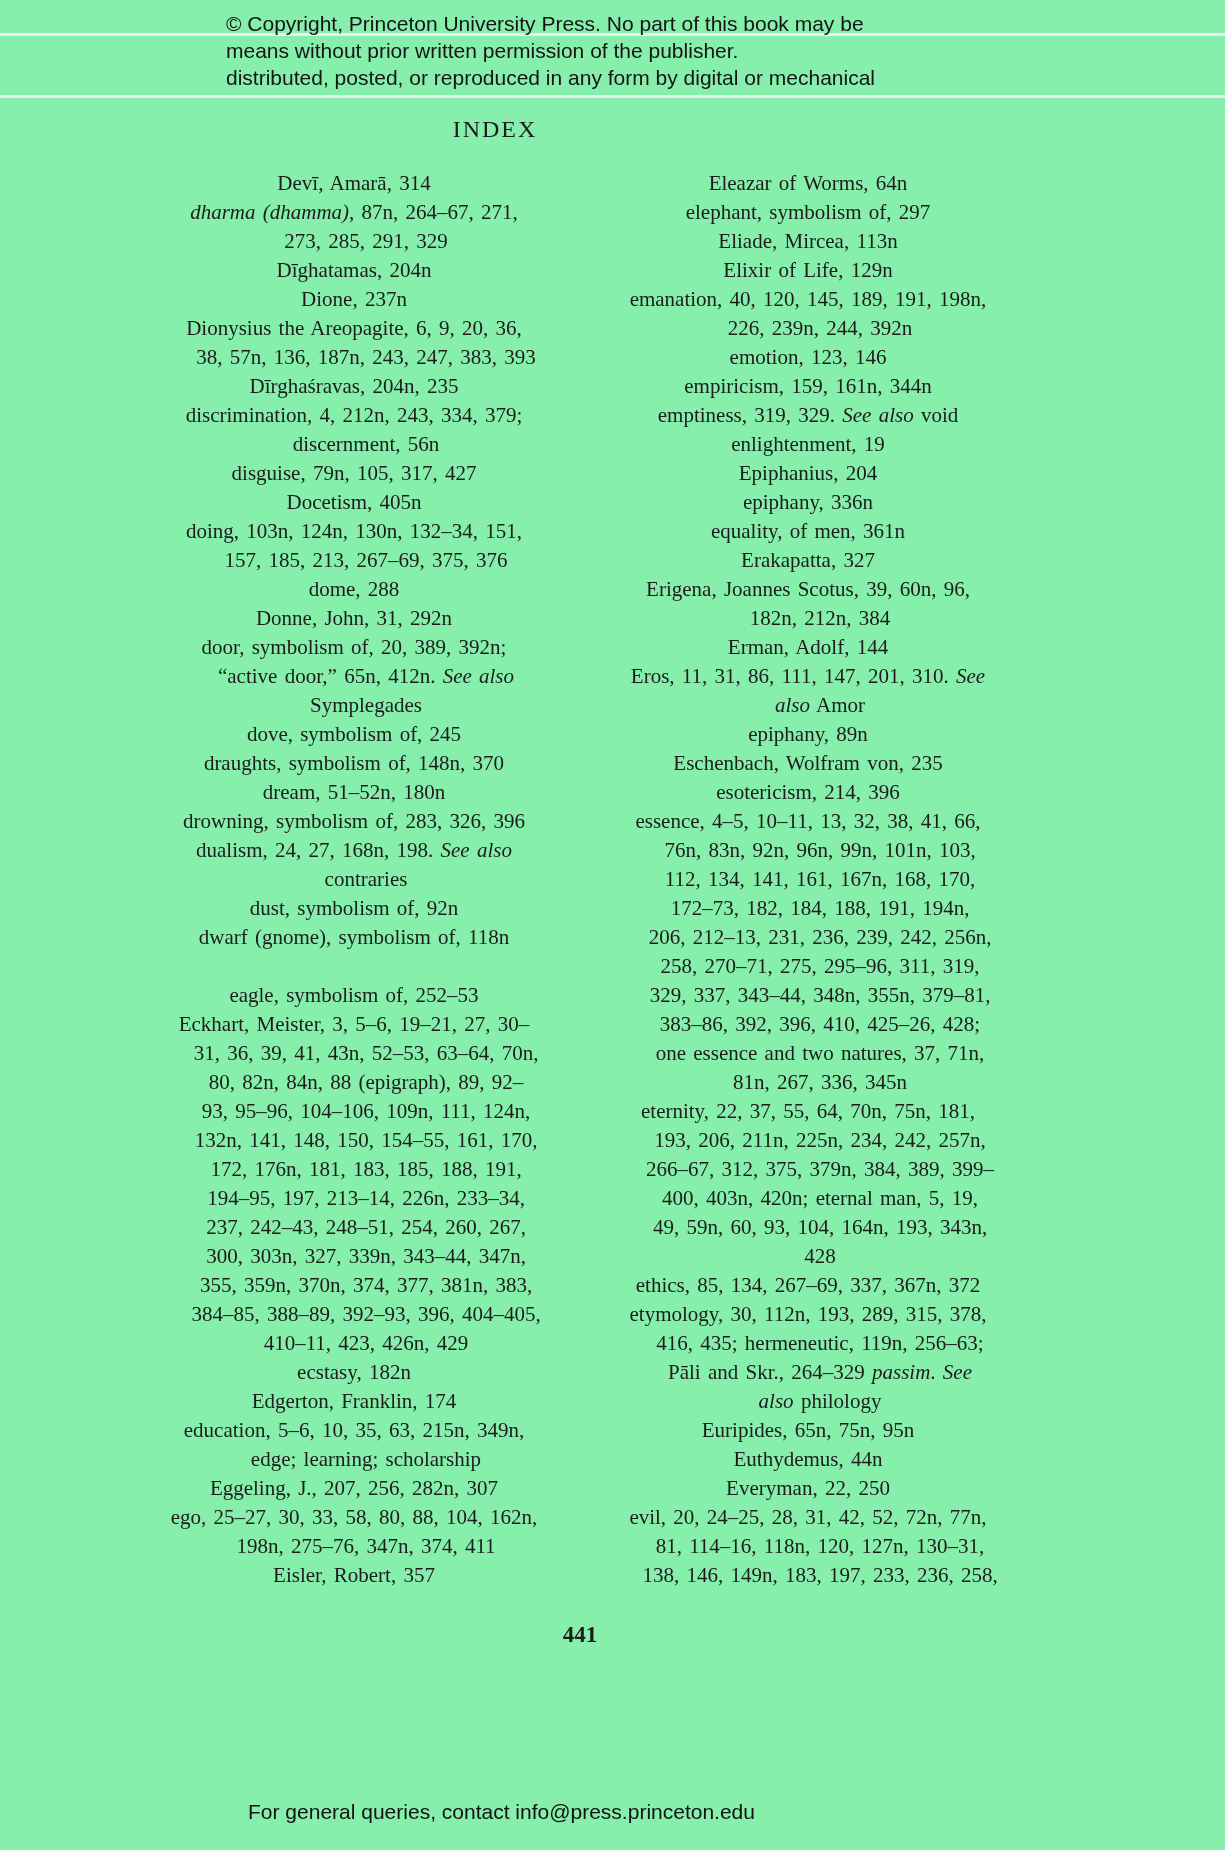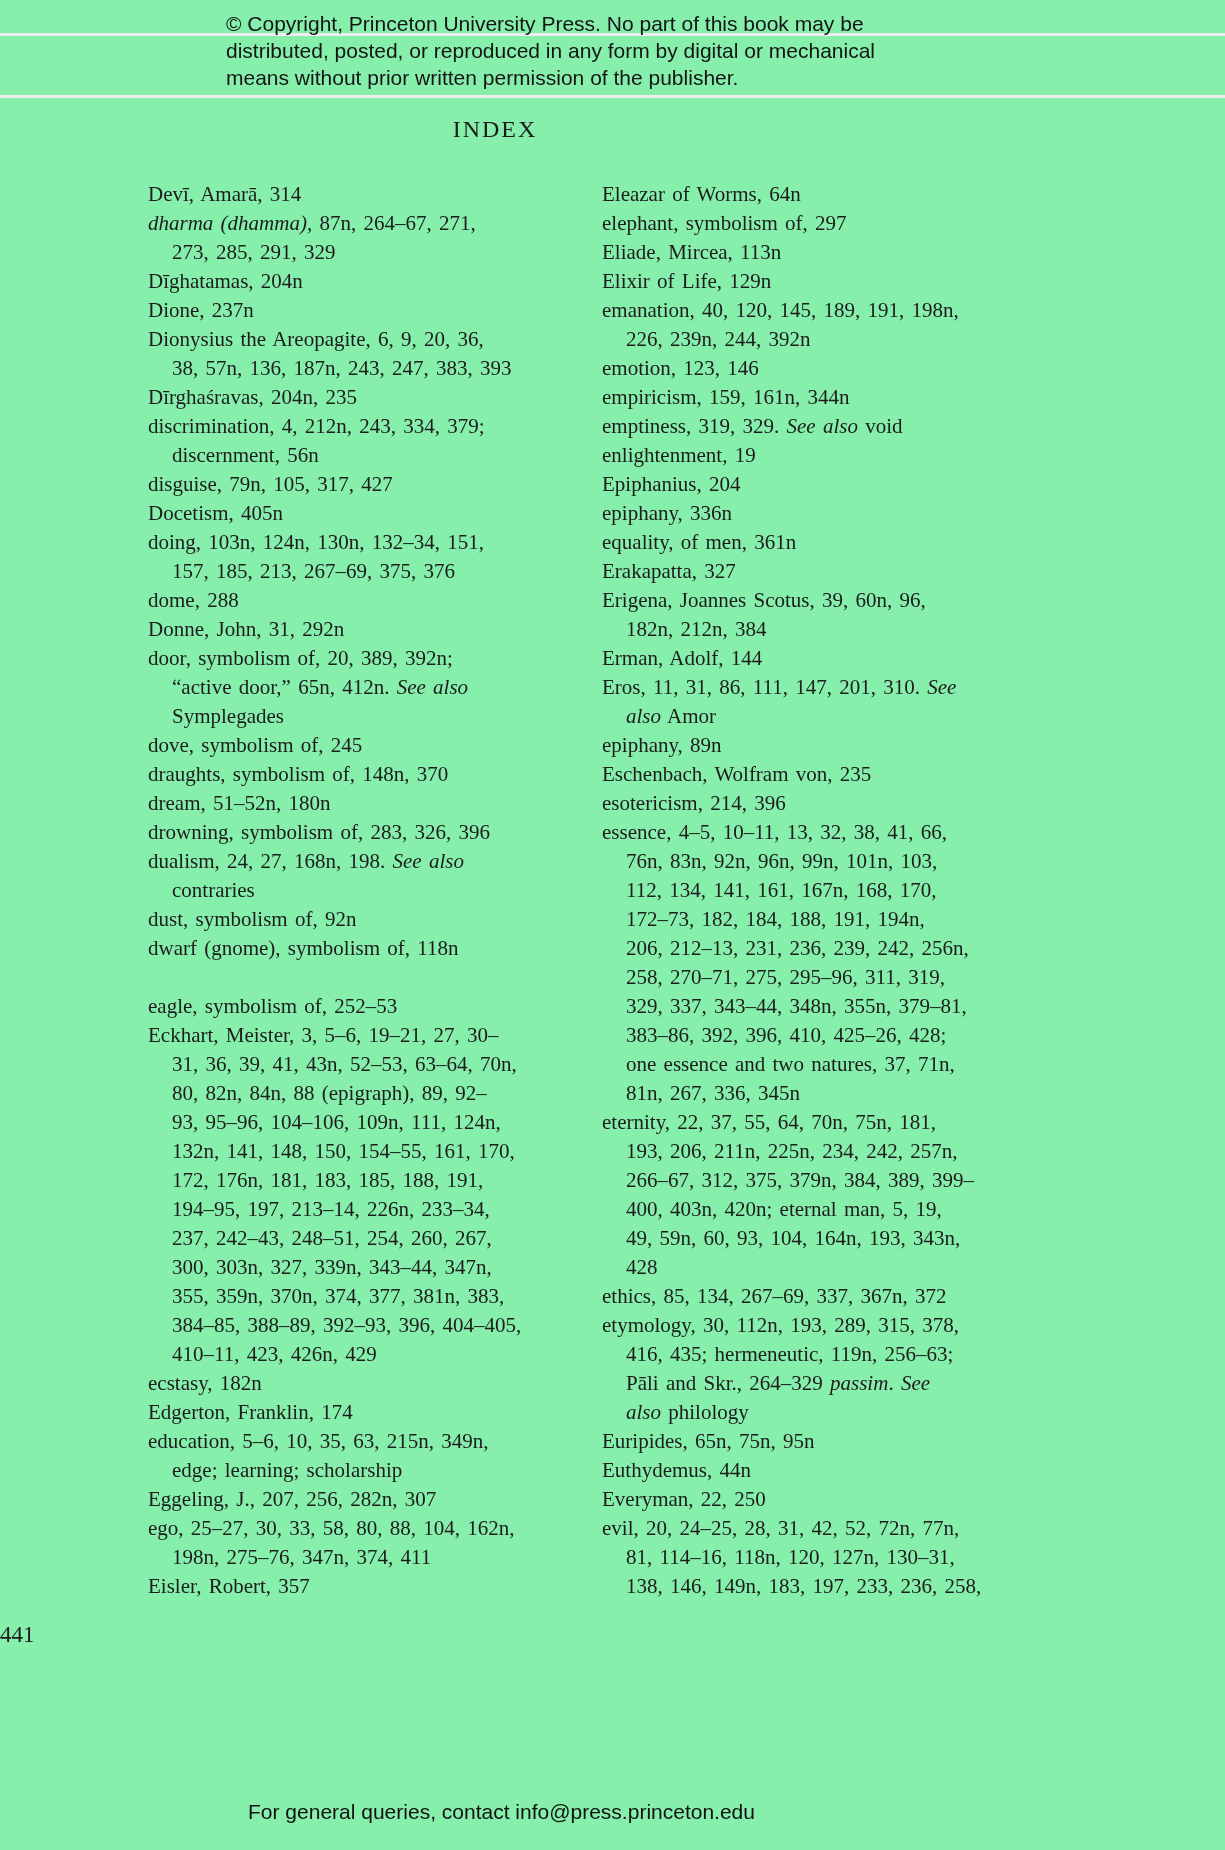--- a/index.html
+++ b/index.html
@@ -36,41 +36,43 @@
     top: 116px;
     width: 990px;
     text-align: center;
     font-size: 24px;
     letter-spacing: 2px;
     color: #1c1c1c;
   }
   .columns {
     position: absolute;
     left: 148px;
-    top: 180px;
+    top: 169px;
     display: flex;
+    text-align: center;
   }
   .col { width: 412px; }
   .col.right { margin-left: 42px; }
   .line {
     height: 29px;
     line-height: 29px;
     font-size: 21px;
     white-space: nowrap;
     word-spacing: 2px;
   }
   .line.indent { padding-left: 24px; }
   .line em { font-style: italic; }
   .page-number {
     position: absolute;
     left: 0;
     top: 1622px;
     width: 1160px;
-    text-align: left;
+    text-align: center;
     font-size: 23px;
+    font-weight: bold;
   }
   .footer {
     position: absolute;
     left: 0;
     top: 1800px;
     width: 1003px;
     text-align: center;
     font-family: "Liberation Sans", sans-serif;
     font-size: 21px;
     color: #111111;
@@ -78,22 +80,22 @@
 </style>
 </head>
 <body>
 
 <div class="page">
   <div class="scan-band b1"></div>
   <div class="scan-band b2"></div>
 
   <div class="copyright">
     <div>© Copyright, Princeton University Press. No part of this book may be</div>
+    <div>means without prior written permission of the publisher.</div>
     <div>distributed, posted, or reproduced in any form by digital or mechanical</div>
-    <div>means without prior written permission of the publisher.</div>
   </div>
 
   <div class="index-title">INDEX</div>
 
   <div class="columns">
     <div class="col left" id="col-left">
         <div class="line">Devī, Amarā, 314</div>
         <div class="line"><em>dharma (dhamma)</em>, 87n, 264–67, 271,</div>
         <div class="line indent">273, 285, 291, 329</div>
         <div class="line">Dīghatamas, 204n</div>

